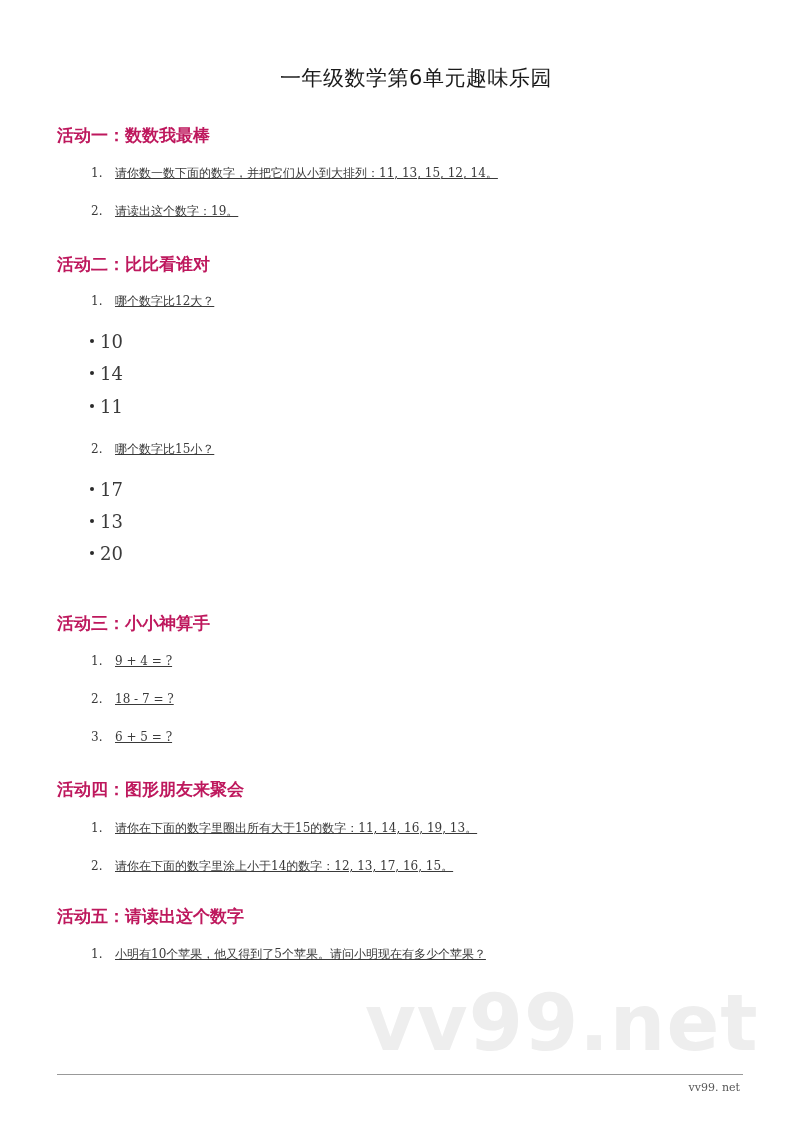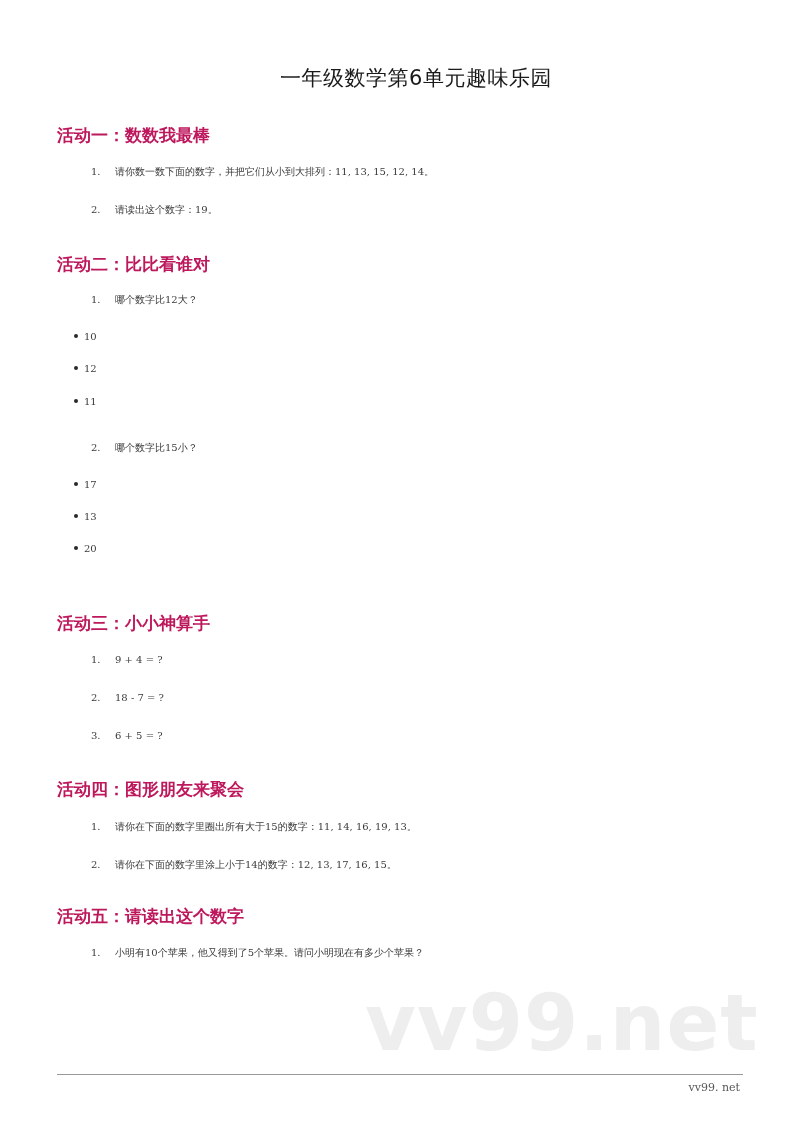--- a/index.html
+++ b/index.html
@@ -3,23 +3,23 @@
 <meta charset="utf-8">
 <style>
   html, body { margin: 0; padding: 0; background: #ffffff; }
   body { width: 800px; height: 1130px; position: relative; overflow: hidden;
          font-family: "DejaVu Serif", "Liberation Serif", serif; color: #333333; }
   .title { position: absolute; top: 64px; left: 0; width: 800px; text-align: center;
            font-family: "DejaVu Sans", "Liberation Sans", sans-serif; font-size: 21px;
            color: #1a1a1a; letter-spacing: 0.5px; padding-left: 16px; }
   .h2 { position: absolute; left: 57px; font-family: "DejaVu Sans", "Liberation Sans", sans-serif;
         font-weight: bold; font-size: 17px; color: #be185d; }
-  .ol-item { position: absolute; left: 91px; font-size: 10px; color: #3a3a3a; white-space: nowrap; }
+  .ol-item { position: absolute; left: 91px; font-size: 12px; color: #3a3a3a; white-space: nowrap; text-decoration: underline; }
   .ol-item .num { display: inline-block; width: 24px; }
-  .bullet { position: absolute; left: 74px; font-size: 10px; color: #3a3a3a; }
+  .bullet { position: absolute; left: 90px; font-size: 18px; color: #3a3a3a; }
   .bullet .dot { display: inline-block; width: 4px; height: 4px; border-radius: 50%;
                  background: #2a2a2a; margin-right: 6px; vertical-align: middle; position: relative; top: -2px; }
   .watermark { position: absolute; left: 365px; top: 978px; font-family: "DejaVu Sans", "Liberation Sans", sans-serif;
                font-weight: bold; font-size: 78px; color: #eeeeee; letter-spacing: 1px; }
   .footer-line { position: absolute; left: 57px; top: 1074px; width: 686px; height: 1px; background: #999999; }
   .footer-text { position: absolute; right: 60px; top: 1081px; font-size: 11px; color: #555555; }
 </style>
 </head>
 <body>
 
@@ -31,21 +31,21 @@
 </div>
 <div class="ol-item" style="top:203px">
   <span class="num">2.</span><span>请读出这个数字：19。</span>
 </div>
 
 <div class="h2" style="top:253px">活动二：比比看谁对</div>
 <div class="ol-item" style="top:293px">
   <span class="num">1.</span><span>哪个数字比12大？</span>
 </div>
 <div class="bullet" style="top:331px"><span class="dot"></span><span>10</span></div>
-<div class="bullet" style="top:363px"><span class="dot"></span><span>12</span></div>
+<div class="bullet" style="top:363px"><span class="dot"></span><span>14</span></div>
 <div class="bullet" style="top:396px"><span class="dot"></span><span>11</span></div>
 
 <div class="ol-item" style="top:441px">
   <span class="num">2.</span><span>哪个数字比15小？</span>
 </div>
 <div class="bullet" style="top:479px"><span class="dot"></span><span>17</span></div>
 <div class="bullet" style="top:511px"><span class="dot"></span><span>13</span></div>
 <div class="bullet" style="top:543px"><span class="dot"></span><span>20</span></div>
 
 <div class="h2" style="top:612px">活动三：小小神算手</div>

